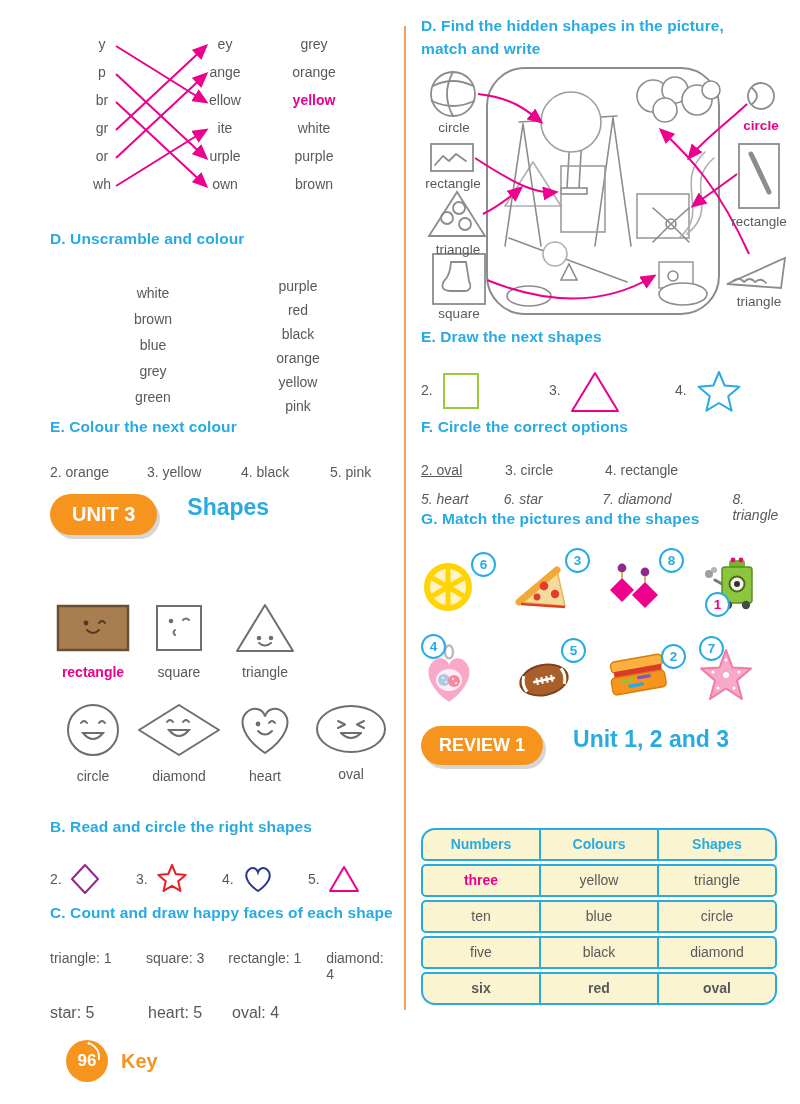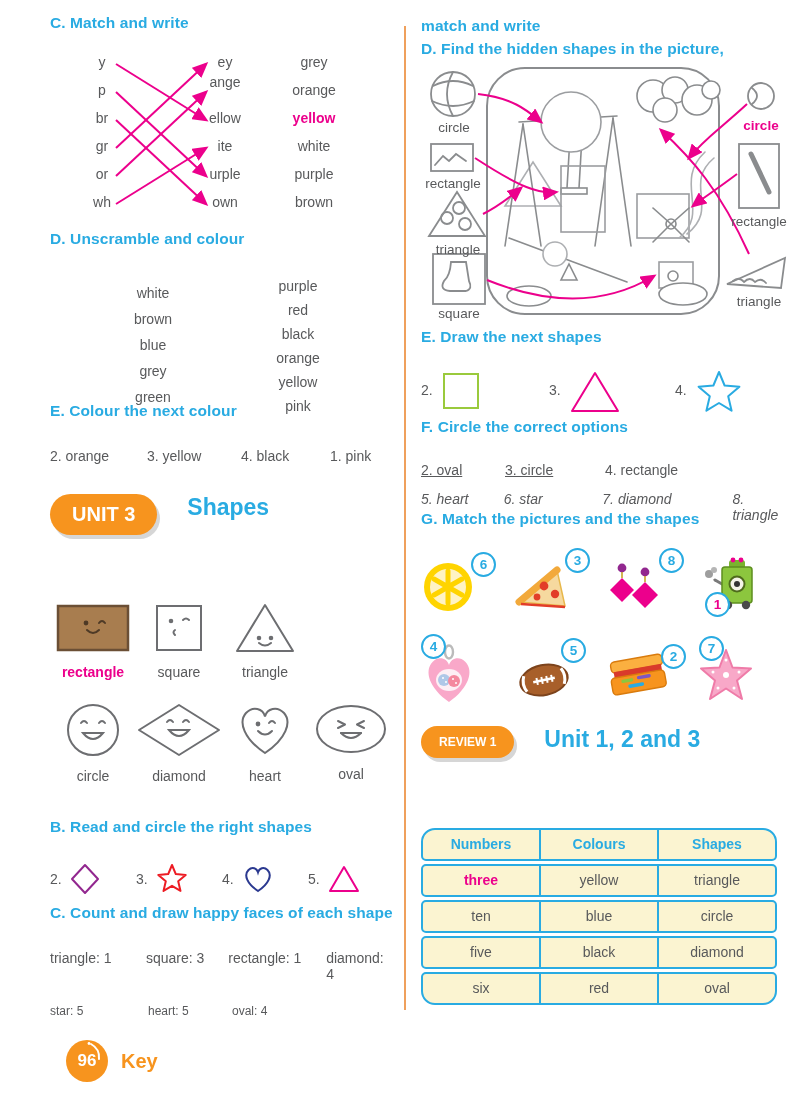--- a/index.html
+++ b/index.html
@@ -26,21 +26,21 @@
   .m-suf { left:140px; width:70px; text-align:center; }
   .m-word{ left:222px; width:84px; text-align:center; }
   .match-arrows { position:absolute; left:62px; top:0; width:104px; height:176px; }
 
   .sec-d { top:216px; }
   .unscramble-cols { display:flex; margin-top:26px; }
   .u-col1 { width:150px; margin-left:28px; text-align:center; line-height:26px; padding-top:6px; }
   .u-col2 { width:140px; text-align:center; line-height:24px; }
   .u-col1 div, .u-col2 div { font-size:14px; }
 
-  .sec-e { top:388px; }
+  .sec-e { top:404px; }
   .e-row { display:flex; margin-top:28px; font-size:14px; }
   .e-row span:nth-child(1){ width:97px; }
   .e-row span:nth-child(2){ width:94px; }
   .e-row span:nth-child(3){ width:89px; }
 
   .badge-row { position:absolute; left:0; display:flex; gap:30px; }
   .badge-unit { top:480px; }
   .badge {
     background:#F7941E; color:#fff; font-weight:bold; font-size:20px;
     padding:9px 22px; border-radius:26px; box-shadow:3px 4px 0 rgba(120,120,120,.30);
@@ -54,59 +54,59 @@
   .shape-label { margin-top:10px; font-size:14px; }
 
   .sec-b { top:804px; }
   .b-row { display:flex; align-items:center; margin-top:26px; }
   .b-item { width:88px; display:flex; align-items:center; gap:8px; font-size:14px; }
 
   .sec-c2 { top:890px; }
   .c2-row1 { display:flex; margin-top:28px; font-size:14px; }
   .c2-row1 span:nth-child(1){ width:98px; } .c2-row1 span:nth-child(2){ width:84px; }
   .c2-row1 span:nth-child(3){ width:100px; }
-  .c2-row2 { display:flex; margin-top:22px; font-size:12px; }
+  .c2-row2 { display:flex; margin-top:22px; font-size:16px; }
   .c2-row2 span:nth-child(1){ width:98px; } .c2-row2 span:nth-child(2){ width:84px; }
 
   
   .sec-d2 { top:0; line-height:23px; }
   .picture { position:absolute; top:52px; left:0; width:372px; height:252px; }
   .picture svg { position:absolute; left:0; top:0; }
   .pic-label { position:absolute; font-size:13.5px; text-align:center; }
 
   .sec-e2 { top:314px; }
   .e2-row { display:flex; align-items:flex-start; margin-top:24px; }
   .e2-item { display:flex; align-items:flex-start; gap:8px; font-size:14px; }
   .e2-item .num { margin-top:12px; }
   .e2-item:nth-child(1){ width:128px; } .e2-item:nth-child(2){ width:126px; }
 
   .sec-f { top:404px; }
   .f-row { display:flex; margin-top:26px; font-size:14px; }
-  .f-row.r1 span:nth-child(1){ width:84px;text-decoration:underline; } .f-row.r1 span:nth-child(2){ width:100px;text-decoration:underline; }
+  .f-row.r1 span:nth-child(1){ width:84px;text-decoration:underline; } .f-row.r1 span:nth-child(2){ width:100px; }
   .f-row.r2 { margin-top:13px;font-style:italic; }
   .f-row.r2 span:nth-child(1){ width:84px; } .f-row.r2 span:nth-child(2){ width:100px; }
   .f-row.r2 span:nth-child(3){ width:132px; }
 
   .sec-g { top:496px; }
   .g-row { display:flex; margin-top:20px; }
   .g-item { position:relative; width:92px; height:76px; }
   .g-badge {
     position:absolute; width:25px; height:25px; border-radius:50%;
     background:#fff; border:2px solid #29ABE2; color:#29ABE2; font-weight:bold;
     font-size:13.5px; display:flex; align-items:center; justify-content:center;
   }
 
   .badge-review { top:712px; }
-  .badge-review .badge { font-size:12px; padding:9px 18px; }
+  .badge-review .badge { font-size:18px; padding:9px 18px; }
 
   .sec-a2 { top:788px; }
   .wtable { margin-top:26px; width:356px; display:flex; flex-direction:column; gap:3px; }
   .trow { display:flex; border:2px solid #29ABE2; background:#FBF4D1; border-radius:5px; }
   .trow:first-child { border-radius:14px 14px 5px 5px; }
-  .trow:last-child  { border-radius:5px 5px 14px 14px; }
+  .trow:last-child  { border-radius:5px 5px 14px 14px;font-weight:bold; }
   .tcell { flex:1; text-align:center; padding:6px 4px 7px; font-size:14px; border-right:2px solid #29ABE2; }
   .tcell:last-child { border-right:none; }
   .thead .tcell { color:#29ABE2; font-weight:bold; }
 
   
   .footer { position:absolute; left:66px; top:1040px; display:flex; align-items:center; gap:13px; }
   .page-circle {
     position:relative; width:42px; height:42px; border-radius:50%; background:#F7941E;
     color:#fff; font-weight:bold; font-size:17px; display:flex; align-items:center; justify-content:center;
   }
@@ -115,21 +115,20 @@
 </style>
 </head>
 <body>
 
 <div class="page">
   <div class="divider"></div>
 
   <div class="col-left">
 
     <div class="sec sec-c">
-      <div class="h">C. Match and write</div>
       <div class="match-diagram">
         <svg class="match-arrows" width="104" height="176" viewBox="0 0 104 176">
           <defs>
             <marker id="arrL" markerWidth="8" markerHeight="7" refX="6.5" refY="3.5" orient="auto">
               <path d="M0,0 L8,3.5 L0,7 Z" fill="#EC008C"></path>
             </marker>
           </defs>
           <g stroke="#EC008C" stroke-width="2" fill="none">
             <line x1="4" y1="10" x2="94" y2="66" marker-end="url(#arrL)"></line>
             <line x1="4" y1="38" x2="94" y2="122" marker-end="url(#arrL)"></line>
@@ -139,21 +138,21 @@
             <line x1="4" y1="150" x2="94" y2="94" marker-end="url(#arrL)"></line>
           </g>
         </svg>
         <span class="m-row m-pre t" style="top:0">y</span>
         <span class="m-row m-pre t" style="top:28px">p</span>
         <span class="m-row m-pre t" style="top:56px">br</span>
         <span class="m-row m-pre t" style="top:84px">gr</span>
         <span class="m-row m-pre t" style="top:112px">or</span>
         <span class="m-row m-pre t" style="top:140px">wh</span>
         <span class="m-row m-suf t" style="top:0">ey</span>
-        <span class="m-row m-suf t" style="top:20px">ange</span>
+        <span class="m-row m-suf t" style="top:28px">ange</span>
         <span class="m-row m-suf t" style="top:56px">ellow</span>
         <span class="m-row m-suf t" style="top:84px">ite</span>
         <span class="m-row m-suf t" style="top:112px">urple</span>
         <span class="m-row m-suf t" style="top:140px">own</span>
         <span class="m-row m-word t" style="top:0">grey</span>
         <span class="m-row m-word t" style="top:28px">orange</span>
         <span class="m-row m-word t pink" style="top:56px">yellow</span>
         <span class="m-row m-word t" style="top:84px">white</span>
         <span class="m-row m-word t" style="top:112px">purple</span>
         <span class="m-row m-word t" style="top:140px">brown</span>
@@ -180,21 +179,21 @@
         </div>
       </div>
     </div>
 
     <div class="sec sec-e">
       <div class="h">E. Colour the next colour</div>
       <div class="e-row">
         <span>2. orange</span>
         <span>3. yellow</span>
         <span>4. black</span>
-        <span>1. pink</span>
+        <span>5. pink</span>
       </div>
     </div>
 
     <div class="badge-row badge-unit">
       <div class="badge">UNIT 3</div>
       <div class="badge-title">Shapes</div>
     </div>
 
     <div class="sec sec-a">
       <div class="shape-row">
@@ -323,22 +322,22 @@
         <span>star: 5</span>
         <span>heart: 5</span>
         <span>oval: 4</span>
       </div>
     </div>
   </div>
 
   <div class="col-right">
 
     <div class="sec sec-d2">
+      <div class="h">D. Find the hidden shapes in the picture,</div>
       <div class="h">match and write</div>
-      <div class="h">D. Find the hidden shapes in the picture,</div>
     </div>
     <div class="picture">
       <svg width="372" height="252" viewBox="0 0 372 252">
         <defs>
           <marker id="arrR" markerWidth="8" markerHeight="7" refX="6.5" refY="3.5" orient="auto">
             <path d="M0,0 L8,3.5 L0,7 Z" fill="#EC008C"></path>
           </marker>
         </defs>
 
         <rect x="66" y="2" width="232" height="246" rx="38" fill="#fff" stroke="#8A8C8E" stroke-width="2"></rect>

